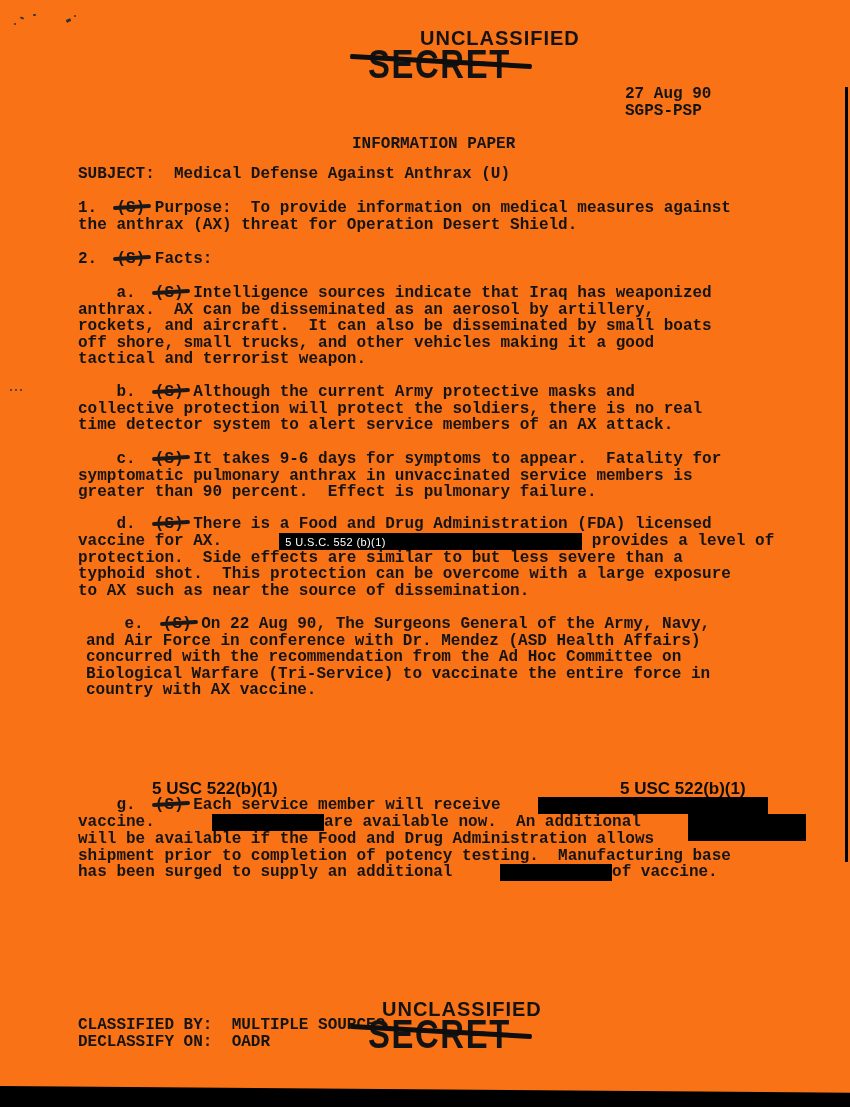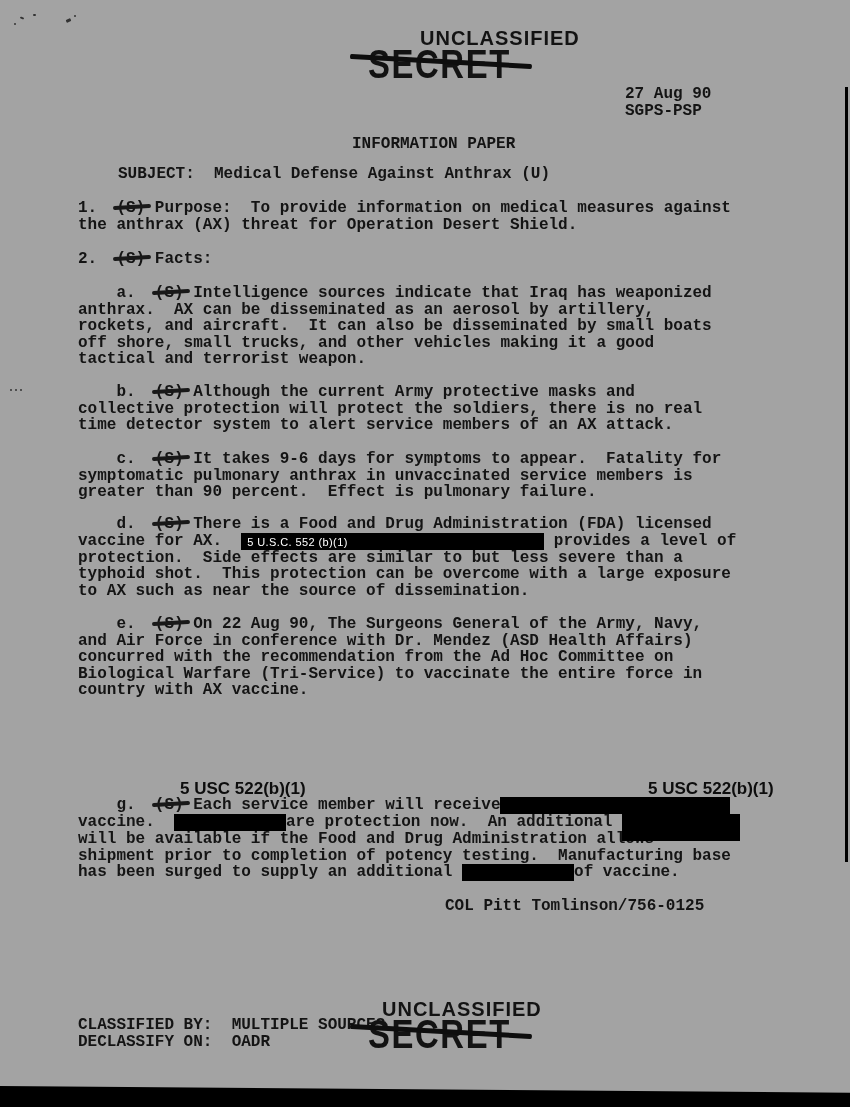--- a/index.html
+++ b/index.html
@@ -1,18 +1,18 @@
 <!DOCTYPE html>
 <html><head>
 <meta charset="utf-8">
 <style>
   html,body { margin:0; padding:0; background:#e8e8e8; }
   .page {
     position:relative; width:850px; height:1107px; margin:0 auto;
-    background:#a3a3a3; overflow:hidden; color:#141414;
+    background:#f97316; overflow:hidden; color:#141414;
     font-family:"Liberation Mono","DejaVu Sans Mono",monospace;
   }
   .mono { font:700 16px/16.6px "Liberation Mono","DejaVu Sans Mono",monospace; white-space:pre; margin:0; }
   .abs { position:absolute; }
   .body-text { left:78px; }
   .stamp-unclass {
     font:700 20px/22px "Liberation Sans","DejaVu Sans",sans-serif;
     letter-spacing:1px; color:#131313;
   }
   .stamp-secret {
@@ -23,29 +23,29 @@
     position:absolute; left:-22px; right:-26px; top:15px; height:5px;
     background:#0e0e0e; transform:rotate(2.6deg); border-radius:2px;
   }
   .struck { position:relative; }
   .struck::after {
     content:""; position:absolute; left:-3px; right:-6px; top:6px; height:4px;
     background:#191919; transform:rotate(-3deg); border-radius:2px;
   }
   .redact {
     display:inline-block; vertical-align:text-bottom; height:17px;
-    background:#000; position:relative;
+    background:#000; position:relative;margin-left:38px;
   }
   .redact .rlabel {
     display:block; font:400 11px/16px "Liberation Sans","DejaVu Sans",sans-serif;
     color:#fff; padding:1px 6px 0 6px; letter-spacing:0.4px; white-space:nowrap;
   }
   .redact.tall::after { content:""; position:absolute; left:0; right:0; top:100%; height:10px; background:#000; }
   .wd { width:303px; } .w1 { width:230px; } .w2 { width:112px; } .w3 { width:118px; } .w4 { width:112px; }
-  .redtag { font:700 17px/20px "Liberation Sans","DejaVu Sans",sans-serif; color:#0d0d0d;margin-left:28px; }
+  .redtag { font:700 17px/20px "Liberation Sans","DejaVu Sans",sans-serif; color:#0d0d0d; }
   .speck { position:absolute; background:#333; border-radius:1px; }
   .band { position:absolute; background:#000; }
 </style>
 </head>
 <body>
 
 <div class="page">
 
   <div class="speck" style="left:20px;top:17px;width:4px;height:2px;transform:rotate(20deg);"></div>
   <div class="speck" style="left:14px;top:23px;width:2px;height:2px;"></div>
@@ -59,21 +59,21 @@
   <div class="abs stamp-unclass" style="left:420px;top:27px;">UNCLASSIFIED</div>
   <div class="abs stamp-secret" style="left:368px;top:44px;">
     <span>SECRET</span>
     <span class="strike"></span>
   </div>
 
   <p class="abs mono" style="left:625px;top:86px;"><span>27 Aug 90</span><br><span>SGPS-PSP</span></p>
 
   <p class="abs mono" style="left:352px;top:136px;">INFORMATION PAPER</p>
 
-  <p class="abs mono body-text" style="top:166px;margin-left:40px;"><span>SUBJECT:</span><span>  Medical Defense Against Anthrax (U)</span></p>
+  <p class="abs mono body-text" style="top:166px;"><span>SUBJECT:</span><span>  Medical Defense Against Anthrax (U)</span></p>
 
   <p class="abs mono body-text" style="top:200px;"><span>1.  </span><span class="struck">(S)</span><span> Purpose:  To provide information on medical measures against
 the anthrax (AX) threat for Operation Desert Shield.</span></p>
 
   <p class="abs mono body-text" style="top:251px;"><span>2.  </span><span class="struck">(S)</span><span> Facts:</span></p>
 
   <p class="abs mono body-text" style="top:384px;"><span>    b.  </span><span class="struck">(S)</span><span> Although the current Army protective masks and
 collective protection will protect the soldiers, there is no real
 time detector system to alert service members of an AX attack.</span></p>
 
@@ -86,37 +86,37 @@
   <p class="abs mono body-text" style="top:451px;"><span>    c.  </span><span class="struck">(S)</span><span> It takes 9-6 days for symptoms to appear.  Fatality for
 symptomatic pulmonary anthrax in unvaccinated service members is
 greater than 90 percent.  Effect is pulmonary failure.</span></p>
 
   <p class="abs mono body-text" style="top:516px;"><span>    d.  </span><span class="struck">(S)</span><span> There is a Food and Drug Administration (FDA) licensed
 vaccine for AX.  </span><span class="redact wd"><span class="rlabel">5 U.S.C. 552 (b)(1)</span></span><span> provides a level of
 protection.  Side effects are similar to but less severe than a
 typhoid shot.  This protection can be overcome with a large exposure
 to AX such as near the source of dissemination.</span></p>
 
-  <p class="abs mono body-text" style="top:616px;"><span>    e.  </span><span class="struck">(S)</span><span> On 22 Aug 90, The Surgeons General of the Army, Navy,
+  <p class="abs mono body-text" style="top:616px;margin-left:8px;"><span>    e.  </span><span class="struck">(S)</span><span> On 22 Aug 90, The Surgeons General of the Army, Navy,
 and Air Force in conference with Dr. Mendez (ASD Health Affairs)
 concurred with the recommendation from the Ad Hoc Committee on
 Biological Warfare (Tri-Service) to vaccinate the entire force in
 country with AX vaccine.</span></p>
 
 
   <div class="abs redtag" style="left:152px;top:779px;">5 USC 522(b)(1)</div>
   <div class="abs redtag" style="left:620px;top:779px;">5 USC 522(b)(1)</div>
 
   <p class="abs mono body-text" style="top:797px;"><span>    g.  </span><span class="struck">(S)</span><span> Each service member will receive</span><span class="redact w1"></span><span>
-vaccine.  </span><span class="redact w2"></span><span>are protection now.  An additional </span><span class="redact w3 tall"></span><span>
+vaccine.  </span><span class="redact w2"></span><span>are available now.  An additional </span><span class="redact w3 tall"></span><span>
 will be available if the Food and Drug Administration allows
 shipment prior to completion of potency testing.  Manufacturing base
 has been surged to supply an additional </span><span class="redact w4"></span><span>of vaccine.</span></p>
 
-  <p class="abs mono" style="left:445px;top:898px;"><span>COL Pitt Tomlinson/756-0125</span><br></p>
+  <p class="abs mono" style="left:445px;top:898px;"><br></p>
 
   <p class="abs mono body-text" style="top:993px;margin-top:24px;"><span>CLASSIFIED BY:</span><span>  MULTIPLE SOURCES</span><br><span>DECLASSIFY ON:</span><span>  OADR</span></p>
 
   <div class="abs stamp-unclass" style="left:382px;top:998px;">UNCLASSIFIED</div>
   <div class="abs stamp-secret" style="left:368px;top:1014px;">
     <span>SECRET</span>
     <span class="strike"></span>
   </div>
 
   <div class="band" style="left:-8px;top:1086px;width:870px;height:30px;transform:rotate(0.45deg);transform-origin:left top;"></div>

